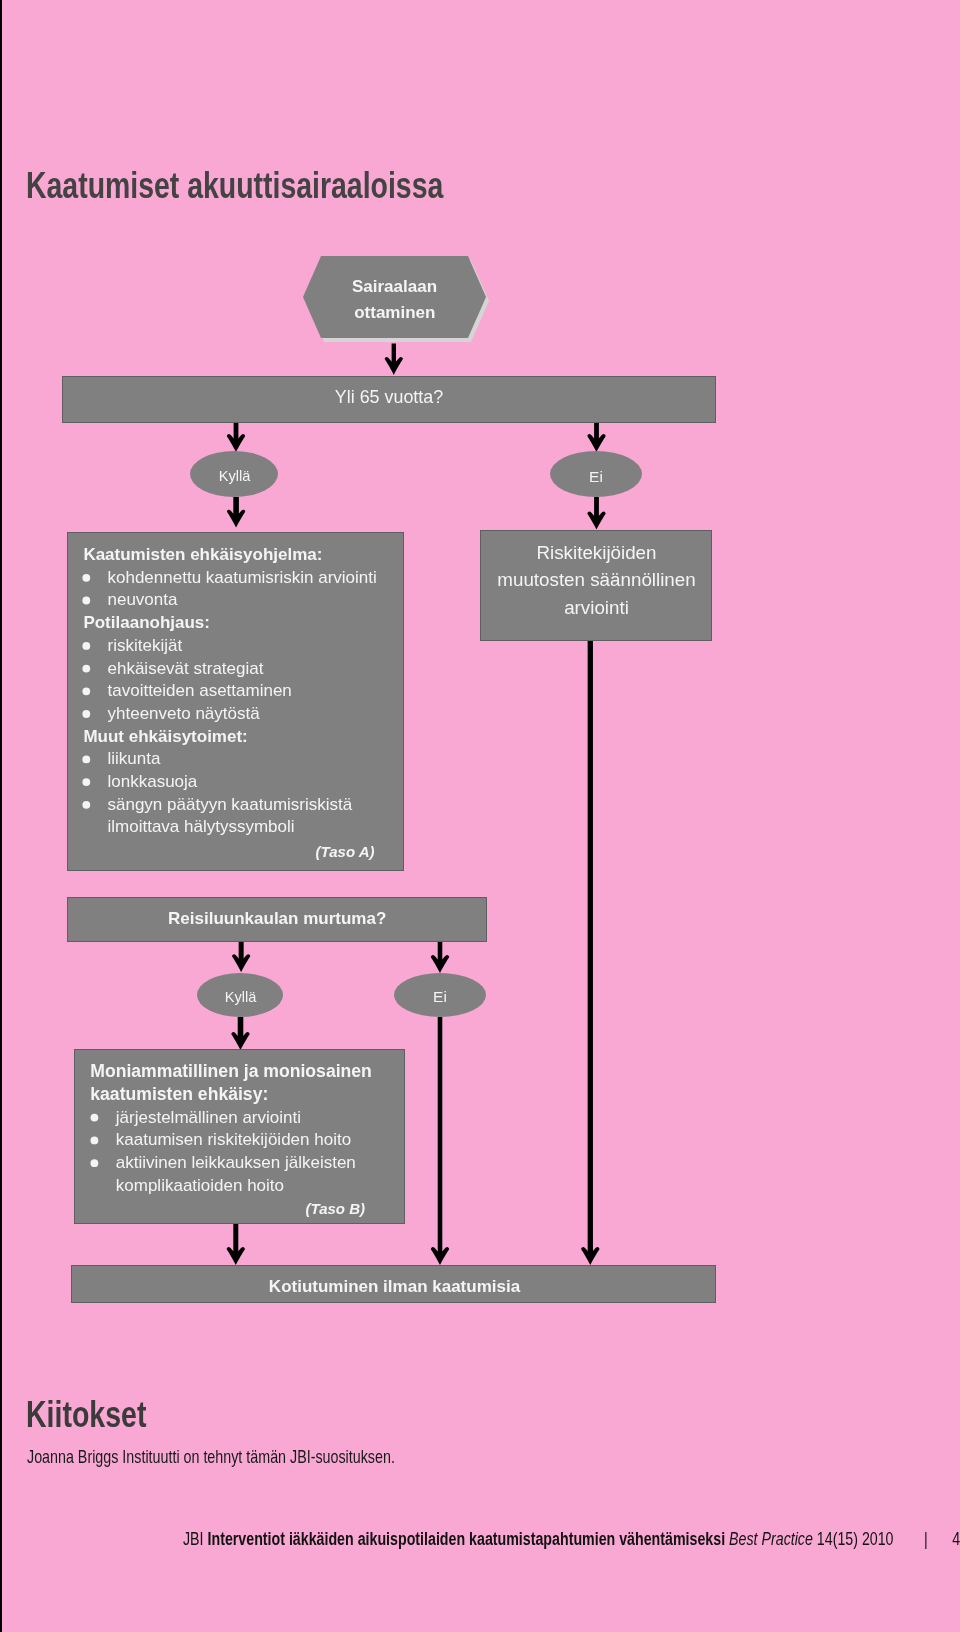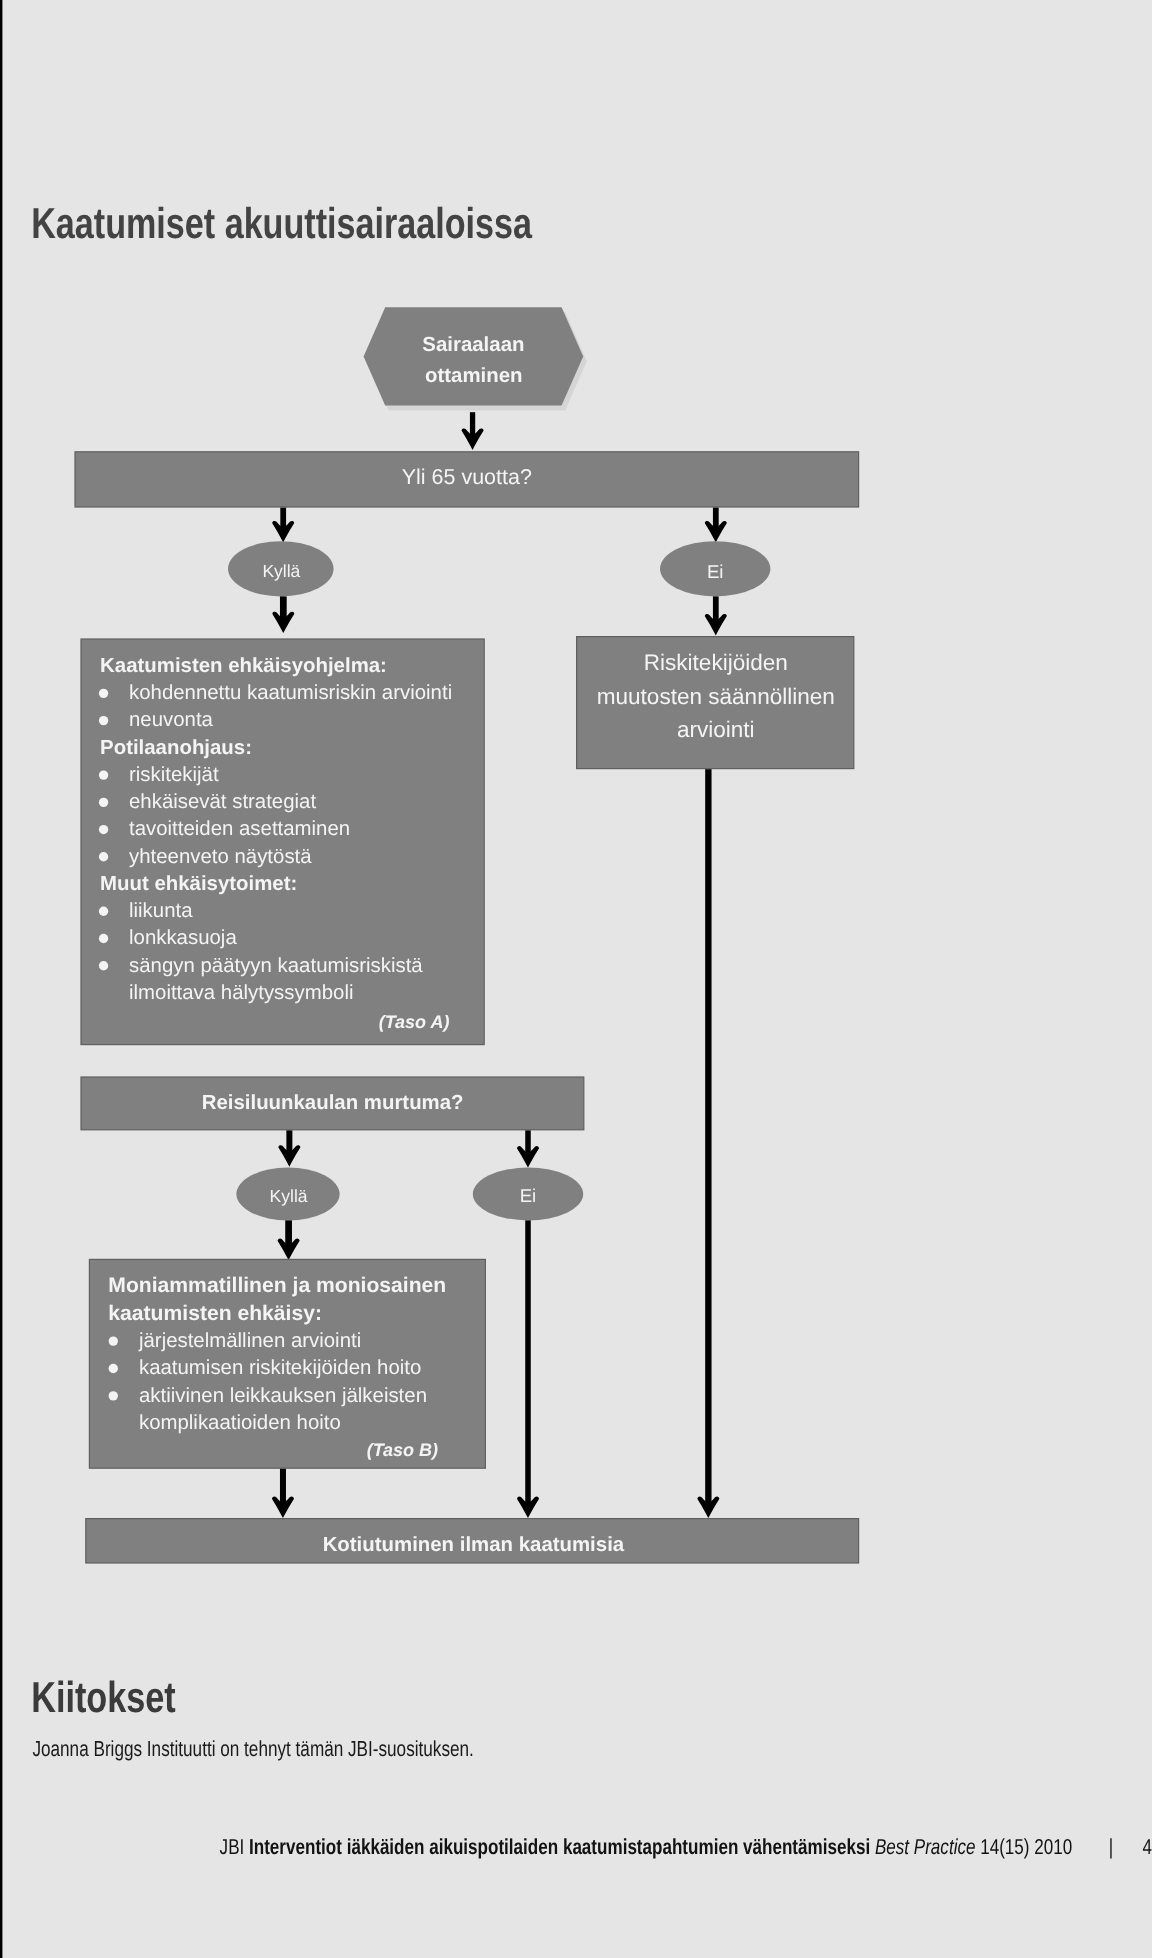--- a/index.html
+++ b/index.html
@@ -1,20 +1,20 @@
 <!DOCTYPE html>
 <html><head>
 <meta charset="utf-8">
 <title>Kaatumiset akuuttisairaaloissa</title>
 <style>
   html,body{margin:0;padding:0;}
   body{width:960px;height:1632px;background:#ffffff;
        font-family:"Liberation Sans",sans-serif;
        position:relative;overflow:hidden;}
-  .page{position:absolute;left:0;top:0;width:960px;height:1632px;background:#e5e5e5;}
+  .page{position:absolute;left:0;top:0;width:960px;height:1632px;background:#f9a8d4;}
 
   
   .left-rule{position:absolute;left:0;top:0;width:2.2px;height:1632px;background:#000000;}
 
   
   .txt{position:absolute;white-space:nowrap;transform-origin:0 0;}
   .title{left:26px;top:173px;font-size:36px;line-height:26px;font-weight:bold;
          color:#434343;transform:scaleX(0.79);}
   .kiitokset{left:26px;top:1402px;font-size:36.1px;line-height:25.4px;font-weight:bold;
          color:#3b3b3b;transform:scaleX(0.79);}

